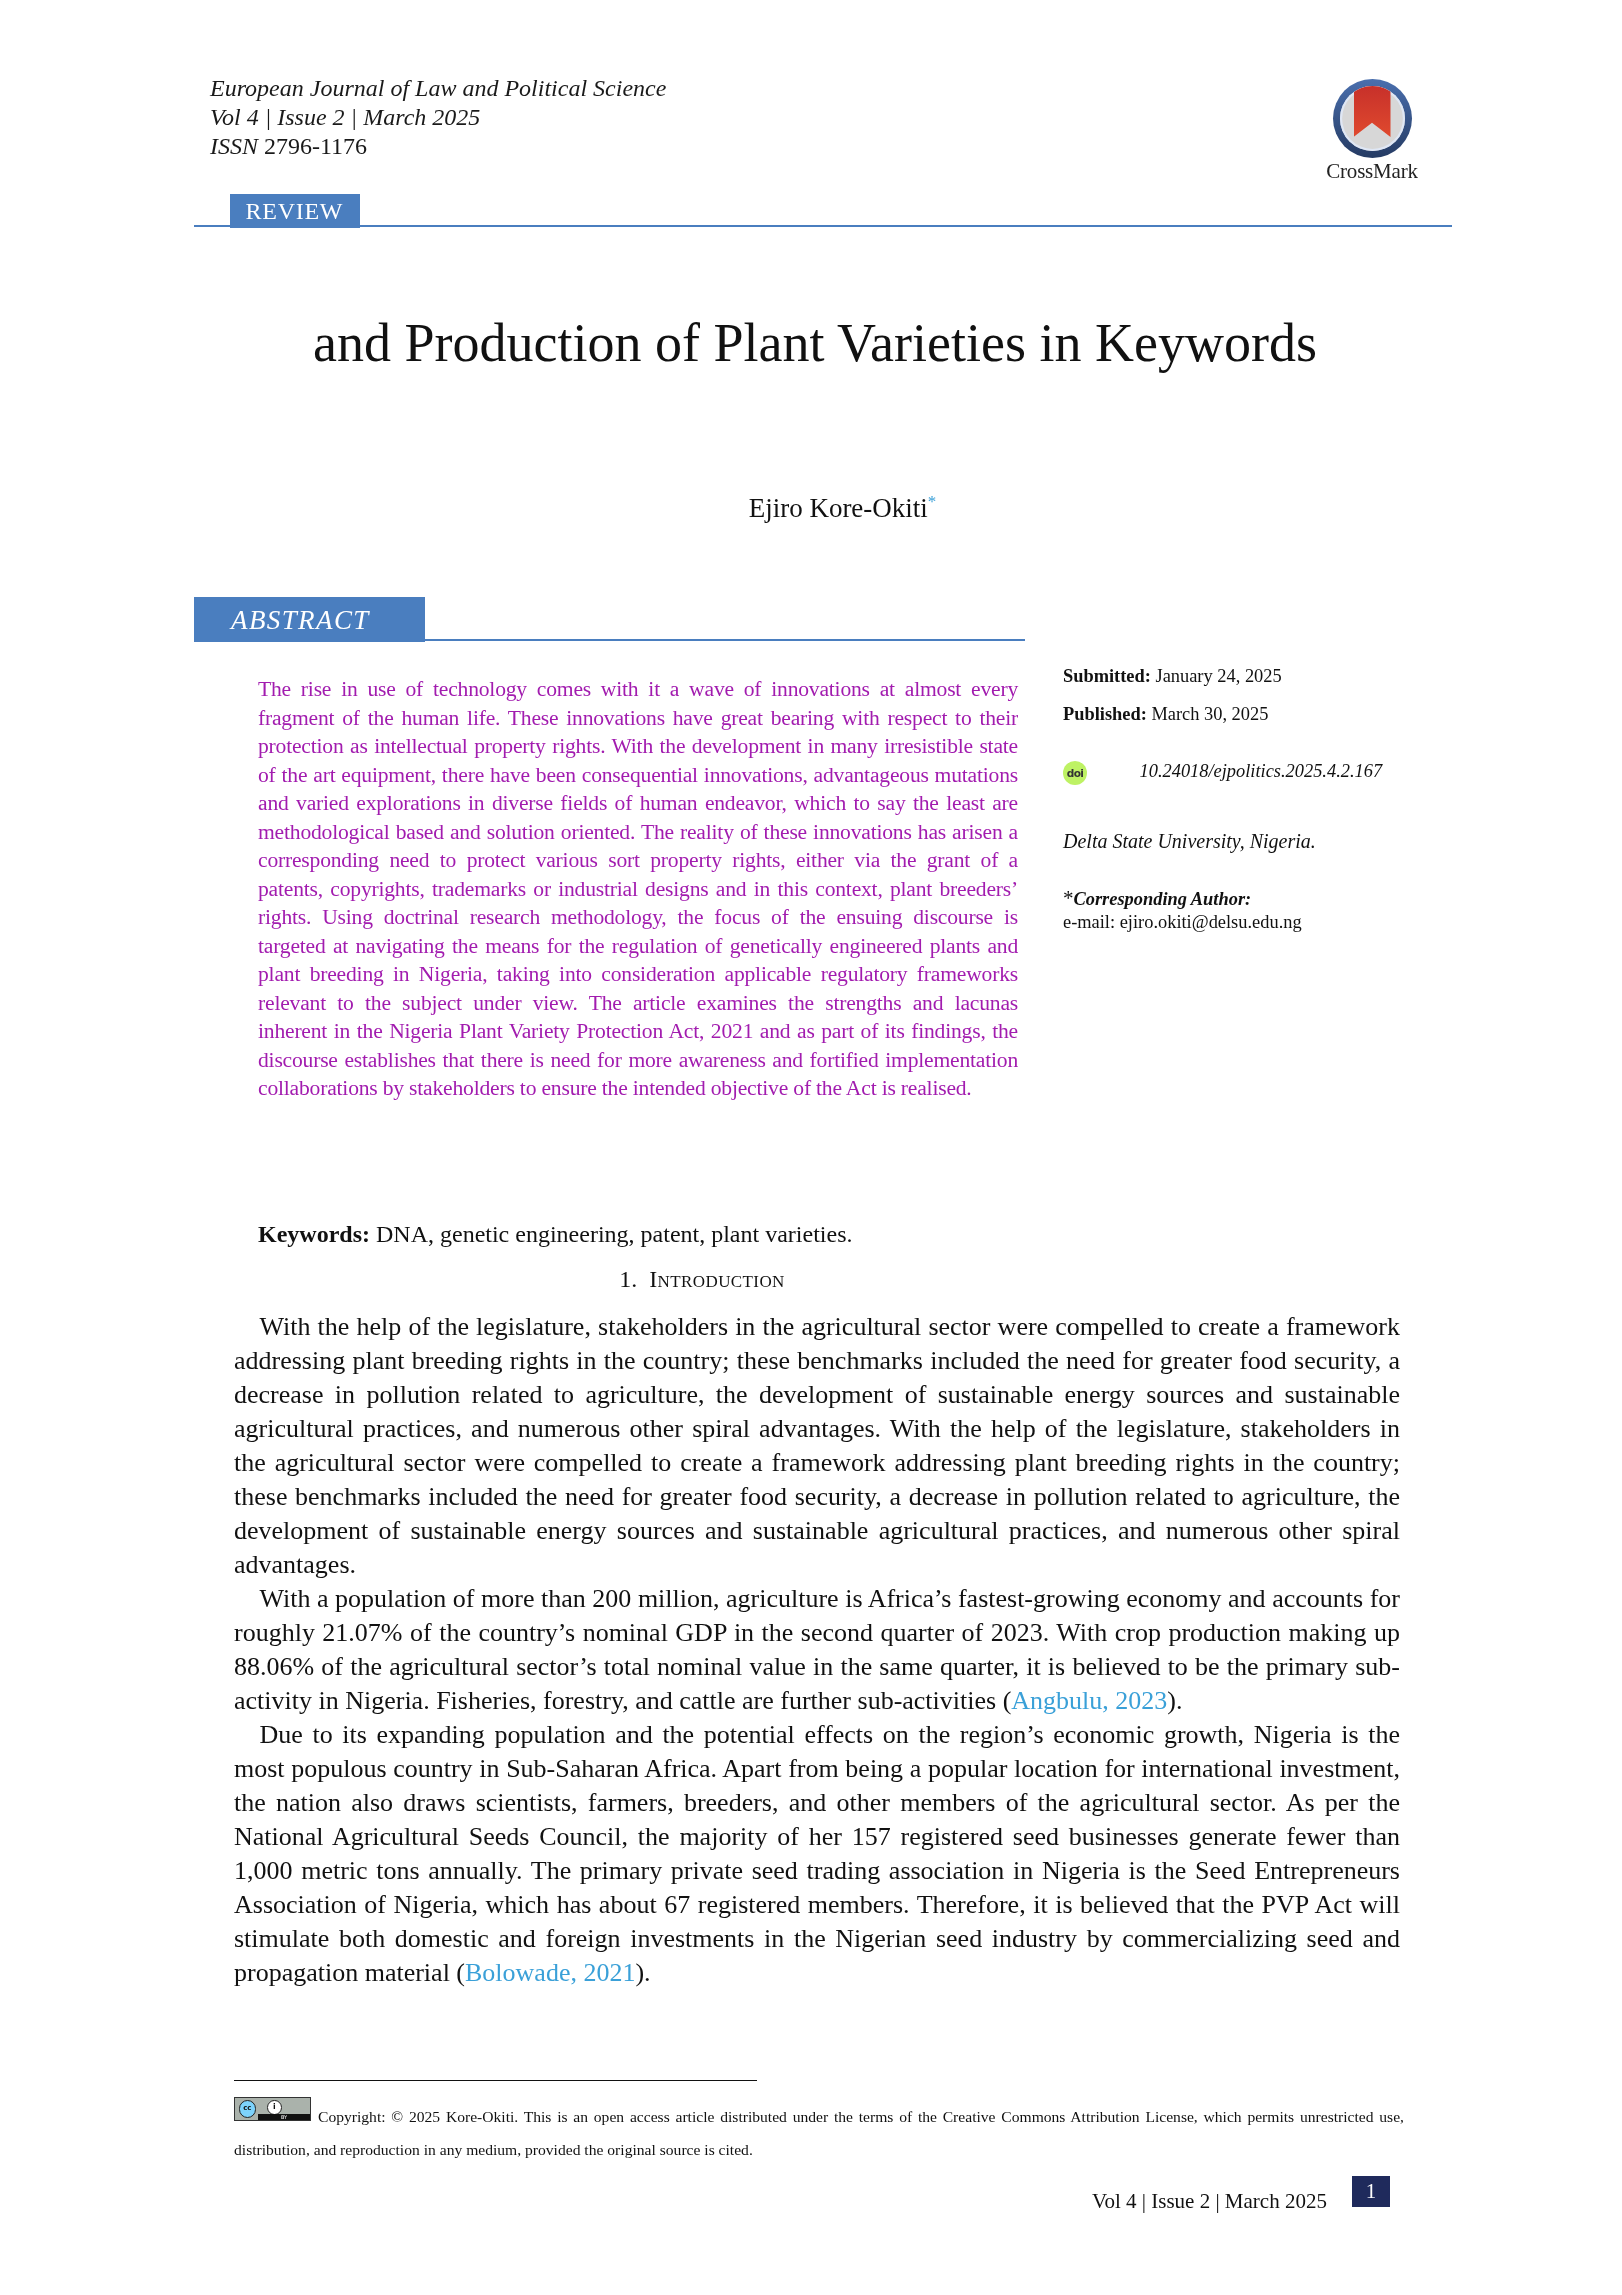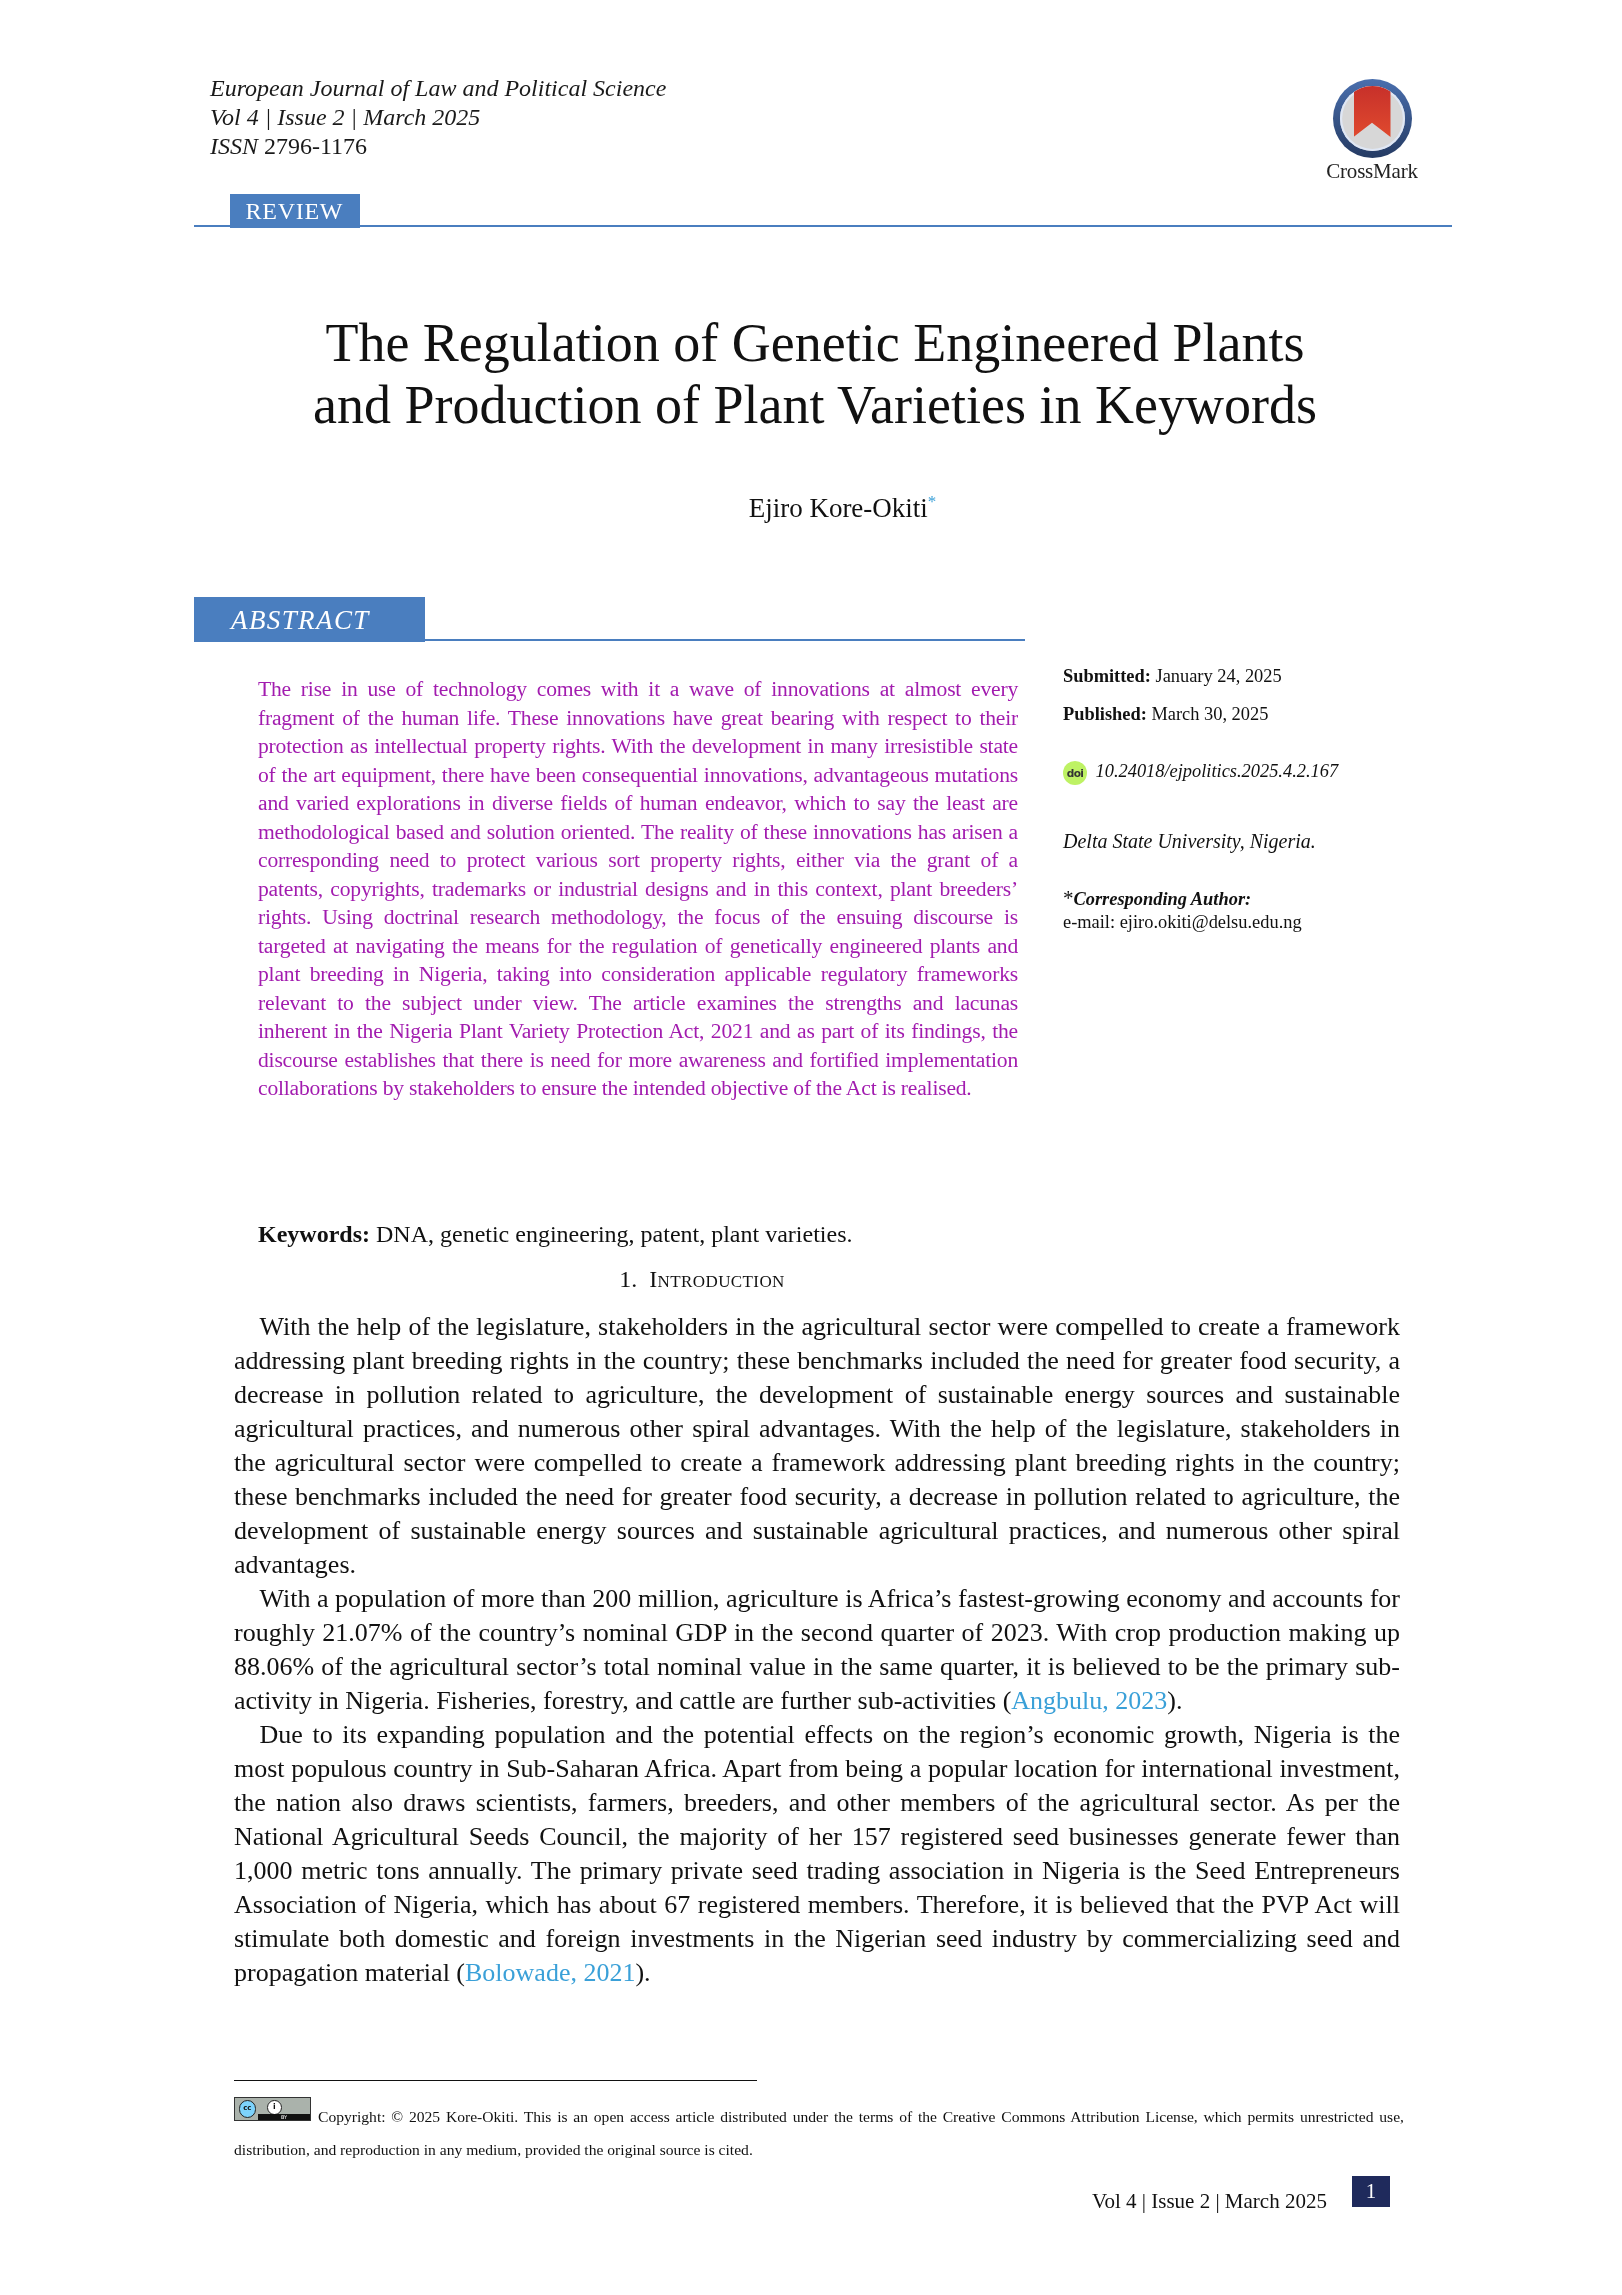--- a/index.html
+++ b/index.html
@@ -26,21 +26,21 @@
   .abstract-box { left:194px; top:597px; width:231px; height:45px; background:#4a7ebf; color:#fff;
         font-style:italic; font-size:27px; line-height:47px; padding-left:37px; box-sizing:border-box; letter-spacing:1.4px; }
   .abstract-rule { left:425px; top:639px; width:600px; height:2.1px; background:#4a7ebf; }
   .abstract-text { left:258px; top:662px; width:760px; font-weight:normal; font-size:21.6px; line-height:28.5px;
         text-align:justify; color:#a21caf; letter-spacing:-0.2px;margin-top:13px; }
   .side { left:1063px; font-size:18.4px; color:#111; }
   .side b { font-weight:bold; }
   .doi-icon { display:inline-block; width:24px; height:24px; border-radius:50%; background:#bef264; color:#333;
         font-family:"DejaVu Sans", sans-serif; font-weight:bold; font-size:10.6px; line-height:24px; text-align:center;
         vertical-align:middle; margin-right:8.5px; letter-spacing:-0.7px; }
-  .doi-text { font-style:italic; }
+  .doi-text { font-style:italic;margin-left:44px; }
   .italic { font-style:italic; }
   .keywords { left:258px; top:1221px; font-size:24px; }
   .keywords b { font-weight:bold; }
   .section-head { left:0; top:1266px; width:1404px; text-align:center; font-size:24px; }
   .section-head .sc { font-variant:small-caps; letter-spacing:0.4px; }
   .body-text { left:234px; top:1310px; width:1166px; font-size:26px; line-height:34px; text-align:justify; color:#111; }
   .body-text p { margin:0; text-indent:25.5px; }
   .cite { color:#3aa0d8; }
   .fn-rule { left:234px; top:2080px; width:523px; height:1.4px; background:#111; }
   .cc-badge { left:234px; top:2097px; width:77px; height:24px; background:#aab2ab; border:0.7px solid #333; box-sizing:border-box; }
@@ -71,21 +71,20 @@
         <div class="ribbon"></div>
       </div>
   </div>
   <div class="label">CrossMark</div>
 </div>
 
 <div class="abs review-box">REVIEW</div>
 <div class="abs header-rule"></div>
 
 <div class="abs title">
-  <div>The Regulation of Genetic Engineered Plants</div>
   <div>and Production of Plant Varieties in Keywords</div>
 </div>
 <div class="abs author">
   <span>Ejiro Kore-Okiti</span><span class="star">*</span>
 </div>
 
 <div class="abs abstract-box">ABSTRACT</div>
 <div class="abs abstract-rule"></div>
 <div class="abs abstract-text">The rise in use of technology comes with it a wave of innovations at almost every fragment of the human life. These innovations have great bearing with respect to their protection as intellectual property rights. With the development in many irresistible state of the art equipment, there have been consequential innovations, advantageous mutations and varied explorations in diverse fields of human endeavor, which to say the least are methodological based and solution oriented. The reality of these innovations has arisen a corresponding need to protect various sort property rights, either via the grant of a patents, copyrights, trademarks or industrial designs and in this context, plant breeders’ rights. Using doctrinal research methodology, the focus of the ensuing discourse is targeted at navigating the means for the regulation of genetically engineered plants and plant breeding in Nigeria, taking into consideration applicable regulatory frameworks relevant to the subject under view. The article examines the strengths and lacunas inherent in the Nigeria Plant Variety Protection Act, 2021 and as part of its findings, the discourse establishes that there is need for more awareness and fortified implementation collaborations by stakeholders to ensure the intended objective of the Act is realised.</div>
 

